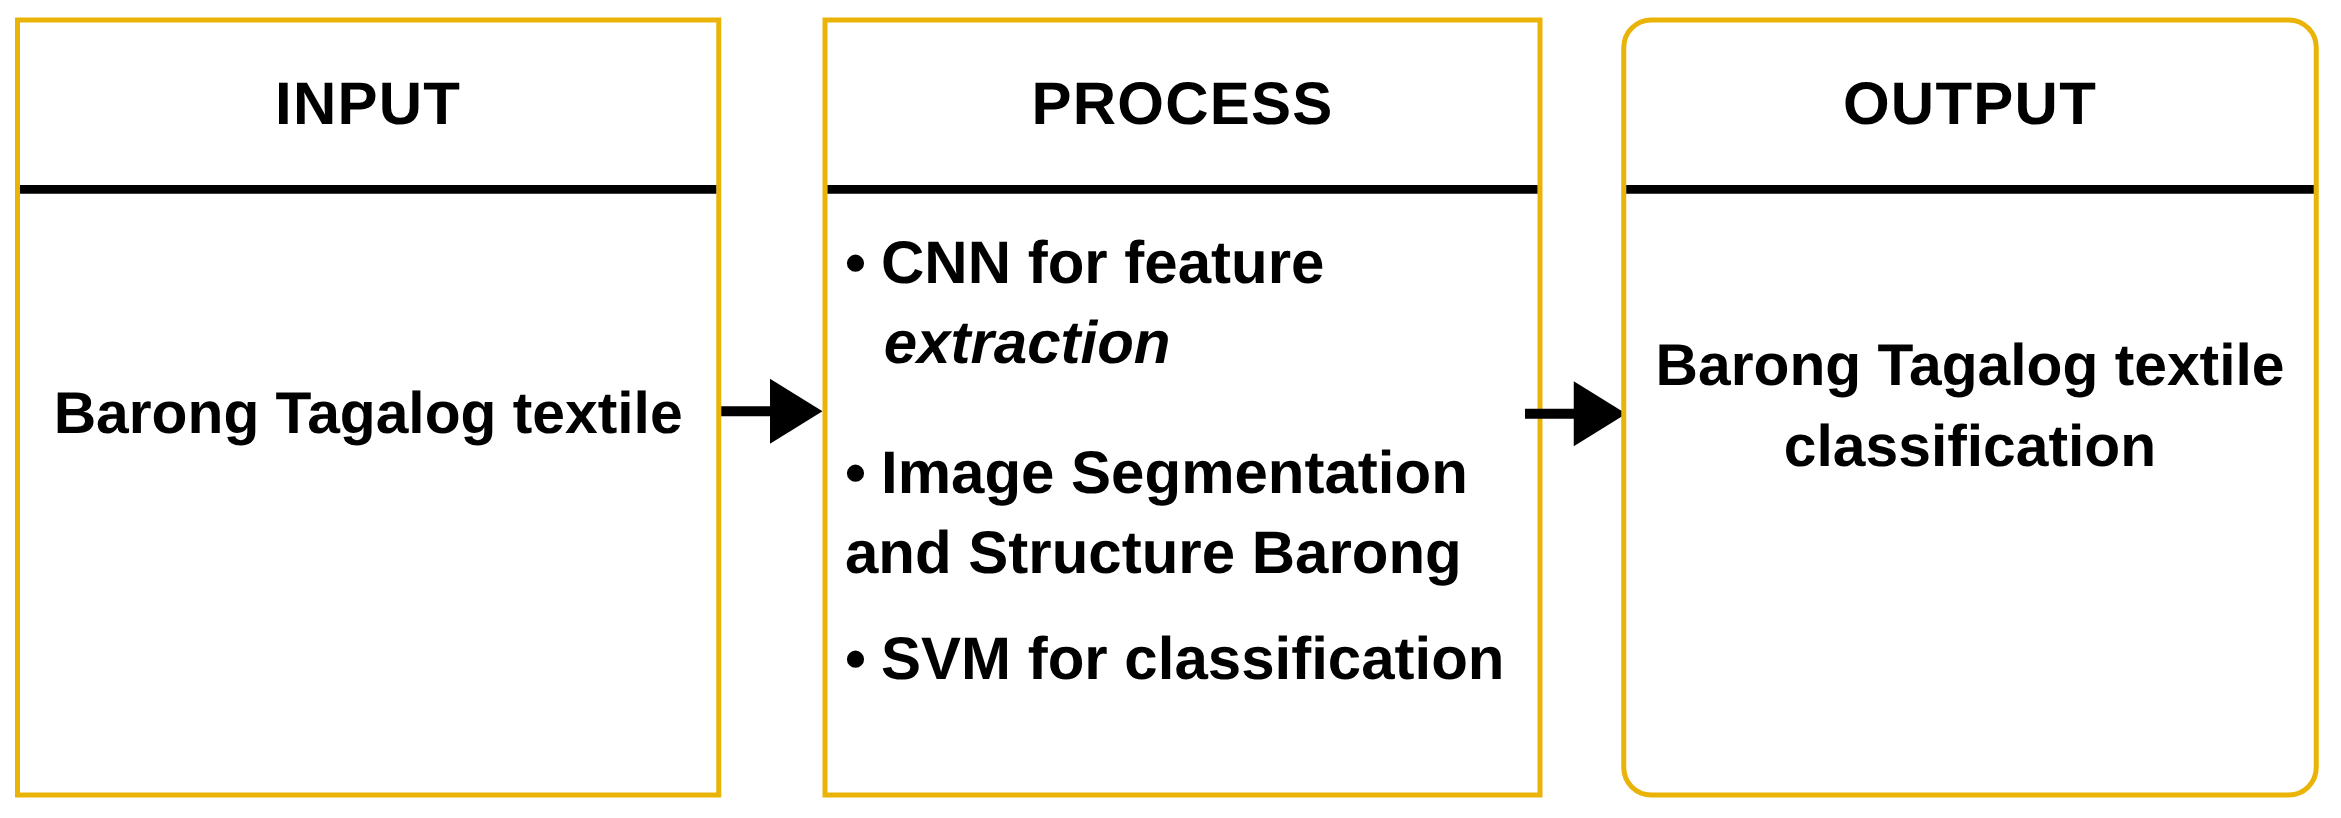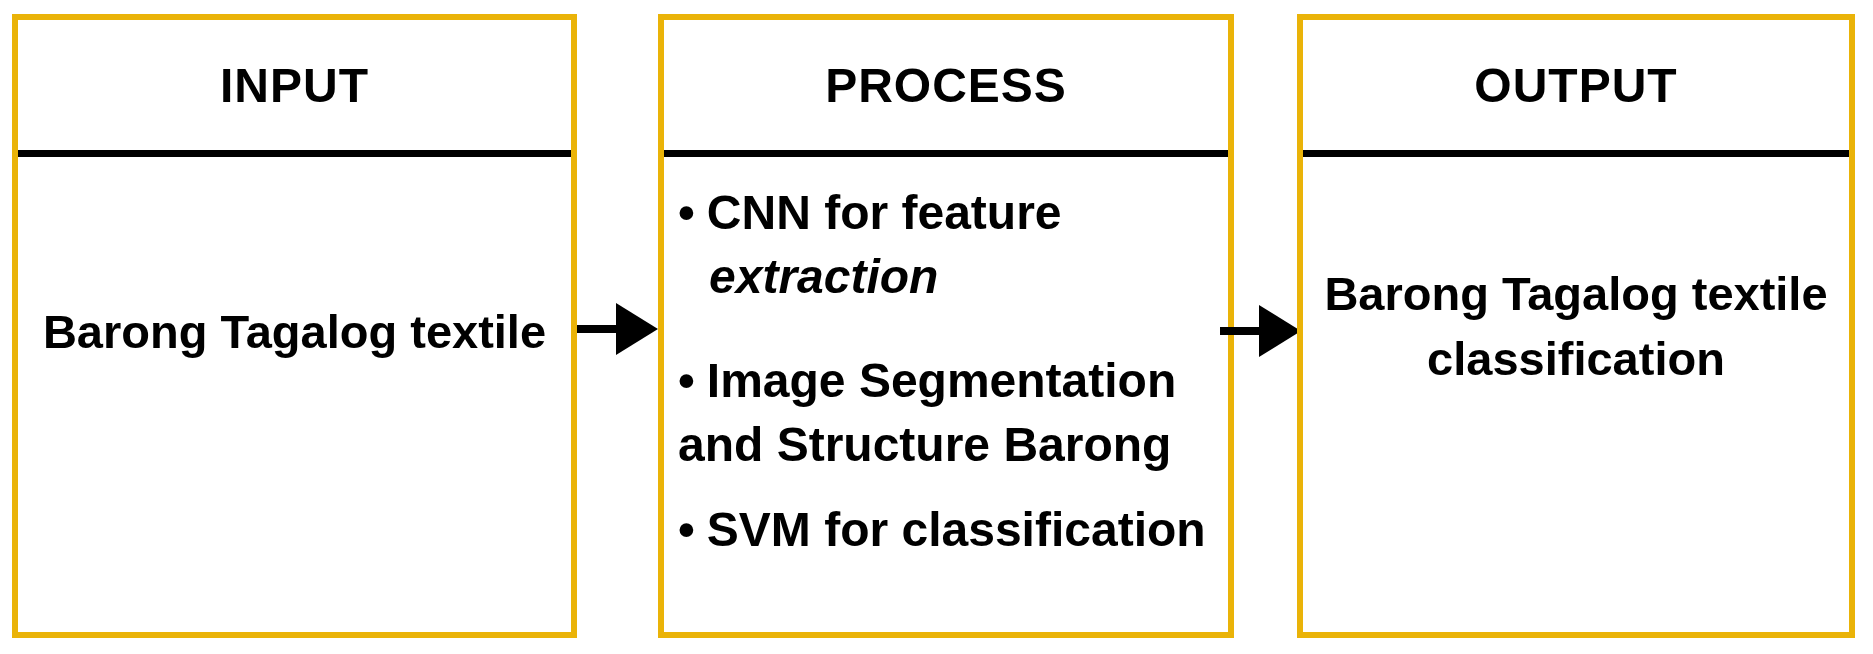--- a/index.html
+++ b/index.html
@@ -13,27 +13,27 @@
     position: relative;
     overflow: hidden;
     font-family: "Liberation Sans", sans-serif;
     font-weight: bold;
     color: #000000;
   }
   .box {
     position: absolute;
     top: 14px;
     height: 624px;
-    border: 6px solid #eab308;
+    border: 4px solid #eab308;
     background: #ffffff;
     box-sizing: border-box;
   }
   #box-input   { left: 12px;   width: 565px; }
   #box-process { left: 658px;  width: 576px; }
-  #box-output  { left: 1297px; width: 558px; }
+  #box-output  { left: 1297px; width: 558px; border-radius: 24px; }
 
   .box-header {
     height: 130px;
     border-bottom: 7px solid #000000;
     display: flex;
     align-items: center;
     justify-content: center;
     font-size: 48px;
     letter-spacing: 1px;
   }

